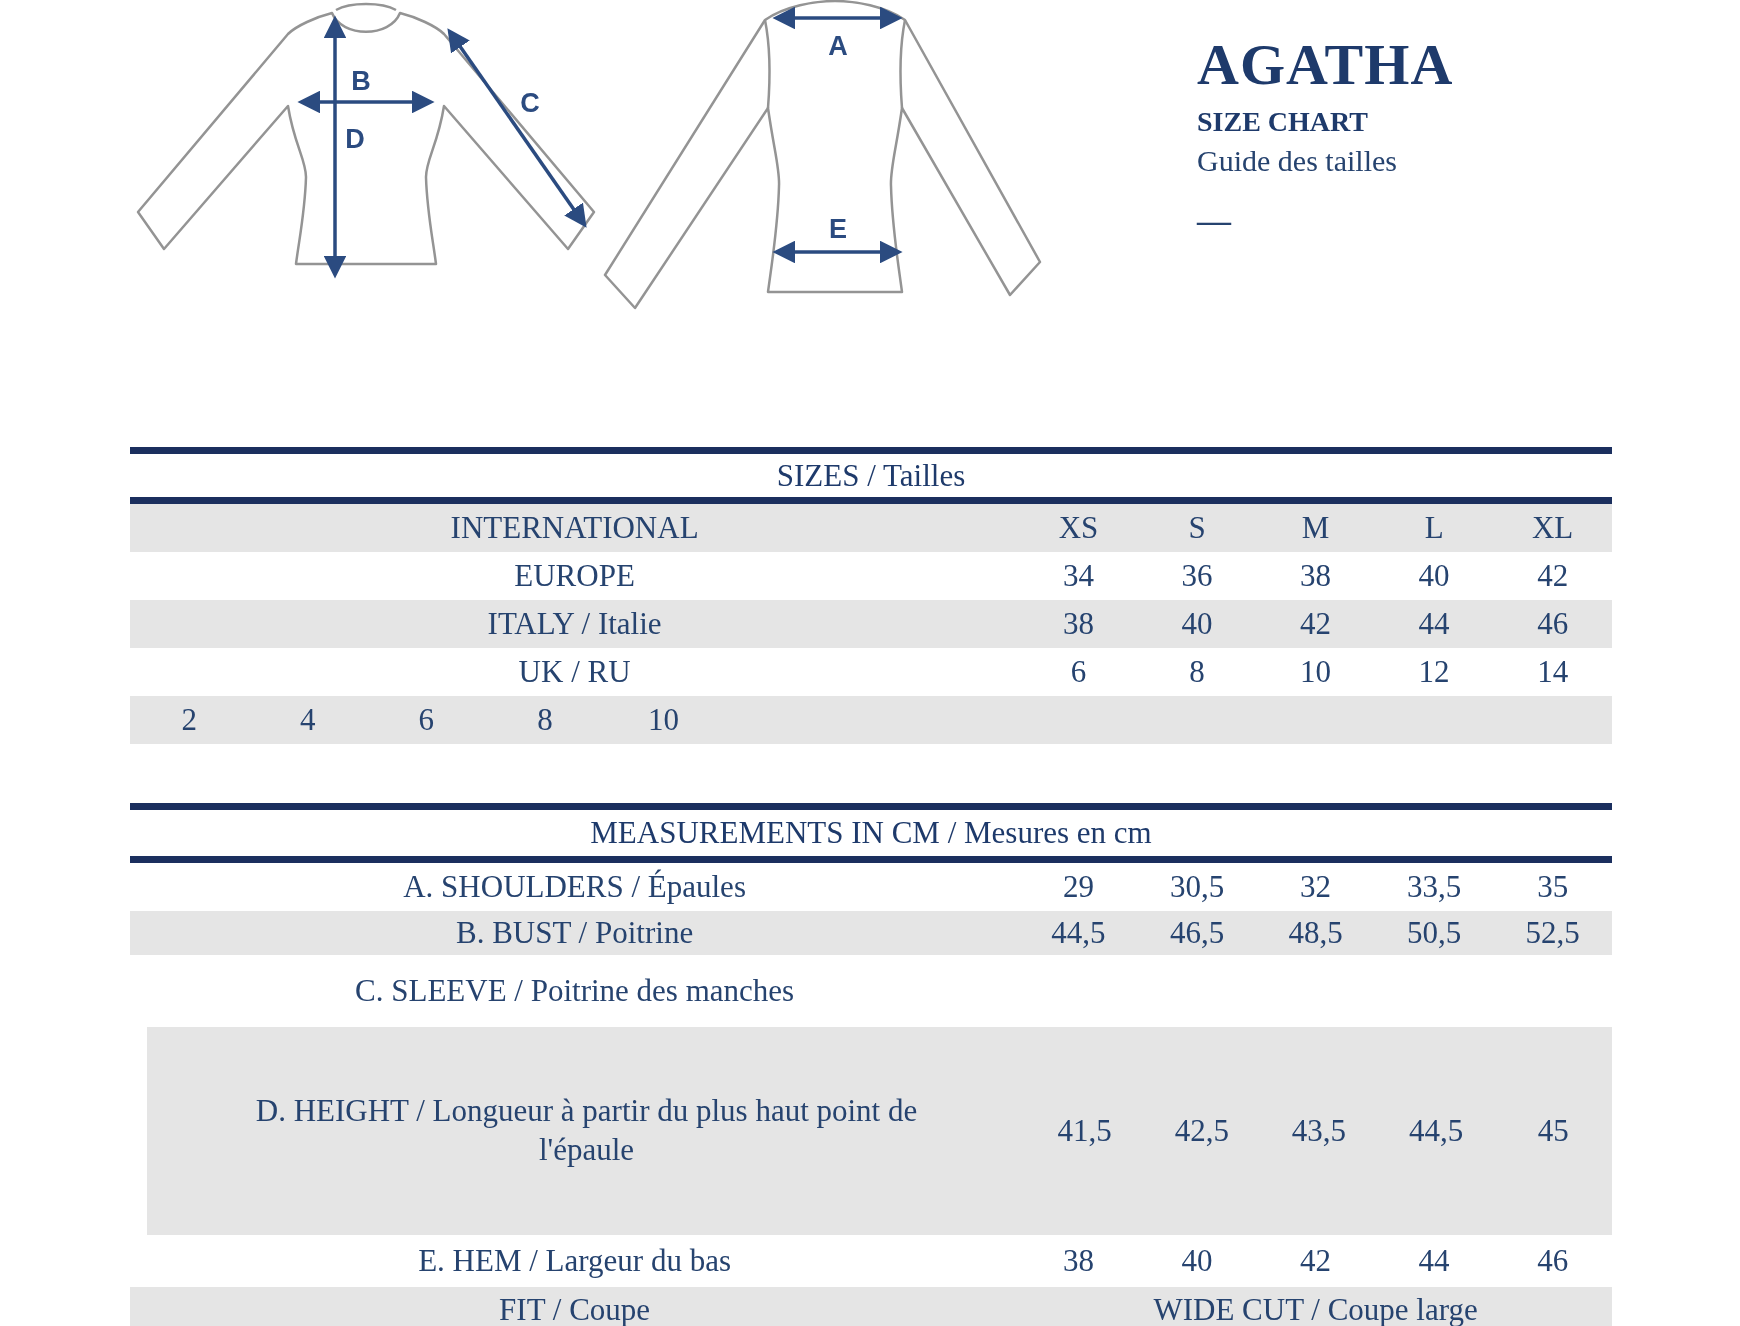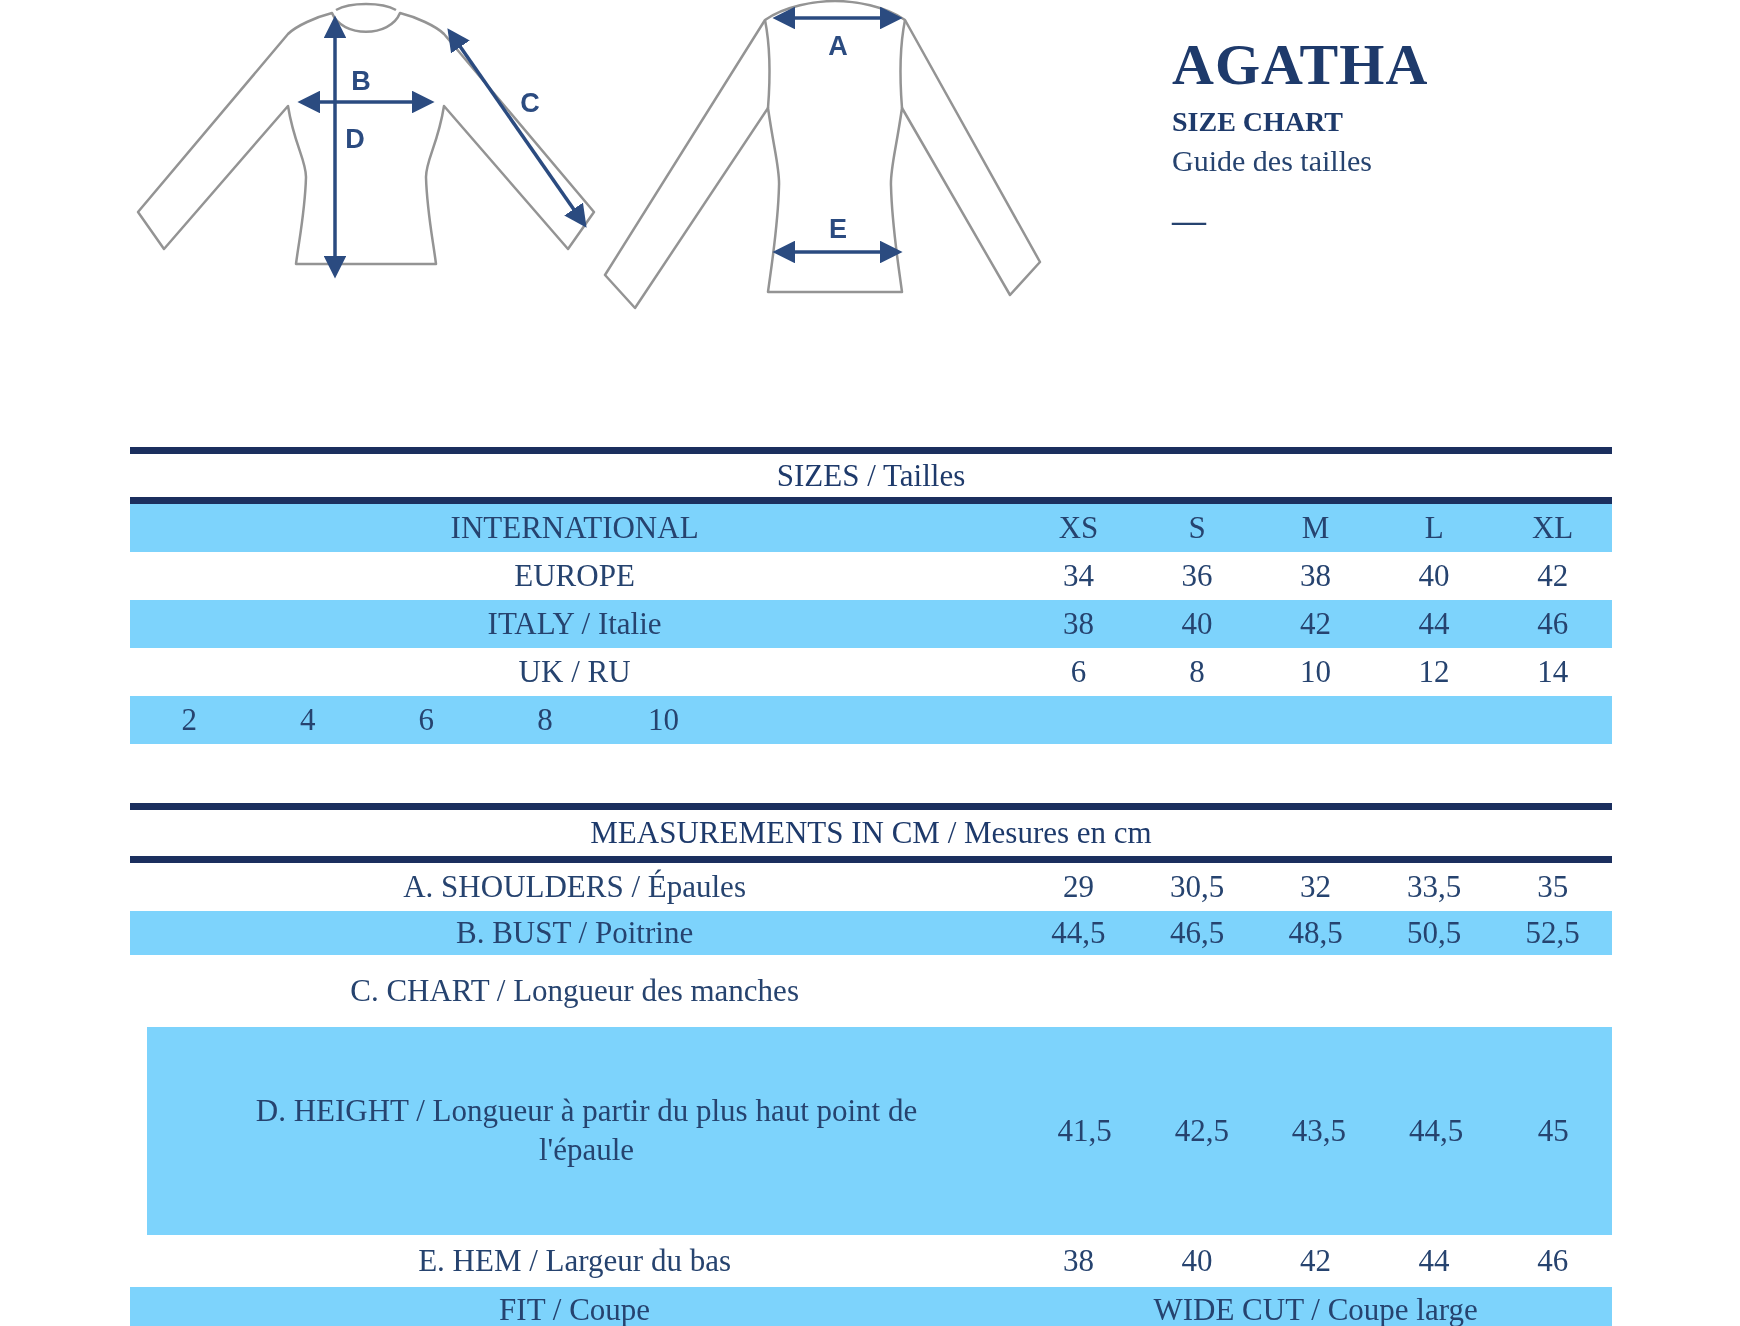--- a/index.html
+++ b/index.html
@@ -3,21 +3,21 @@
 <meta charset="utf-8">
 <style>
   * { margin:0; padding:0; box-sizing:border-box; }
   html,body { background:#ffffff; }
   .page {
     position:relative; width:1740px; height:1326px; background:#fff;
     font-family:"Liberation Serif", serif; color:#26436F; overflow:hidden;
   }
 
   
-  .title-block { position:absolute; left:1172px; top:34px; }
+  .title-block { position:absolute; left:1197px; top:34px; }
   .brand { font-size:58px; line-height:62px; font-weight:bold; color:#1E3A6B; letter-spacing:1px; }
   .sc-head { font-size:28px; line-height:34px; font-weight:bold; color:#1E3A6B; margin-top:9px; }
   .sc-sub { font-size:30px; line-height:34px; color:#26436F; margin-top:5px; }
   .dash { font-size:34px; line-height:34px; color:#26436F; margin-top:26px; font-weight:bold; }
 
   
   .svg-front { position:absolute; left:118px; top:2px; }
   .svg-back  { position:absolute; left:535px; top:0px; }
   .garment { stroke:#949494; stroke-width:2.5; fill:none; stroke-linejoin:round; }
   .m-arrow { stroke:#2B4B80; stroke-width:3.5; fill:none; }
@@ -25,21 +25,21 @@
 
   
   .tbl { position:absolute; left:130px; width:1482px; }
   .tbl-sizes { top:447px; }
   .tbl-meas  { top:803px; }
   .rule { height:7px; background:#1B2F5E; }
   .tbl-title { text-align:center; font-weight:normal; font-size:31px; color:#1E3A6B; }
   .tbl-sizes .tbl-title { height:43px; line-height:43px; }
   .tbl-meas  .tbl-title { height:46px; line-height:46px; }
   .trow { display:flex; align-items:center; font-size:31px; }
-  .trow.shaded { background:#7dd3fc; }
+  .trow.shaded { background:#e5e5e5; }
   .tlabel { width:60%; text-align:center; padding:0 10px; line-height:1.25; }
   .tval { width:8%; text-align:center; }
   .tspan { width:40%; text-align:center; }
   .tbl-sizes .trow { height:48px; }
   .row-a { height:48px; } .row-b { height:44px; } .row-c { height:72px; }
   .row-d { height:208px;margin-left:17px; } .row-e { height:52px; } .row-fit { height:46px; }
   .row-d .tlabel > span { display:block; max-width:760px; margin:0 auto; }
 </style>
 </head>
 <body>
@@ -162,21 +162,21 @@
     </div>
     <div class="trow row-b shaded">
       <div class="tlabel">B. BUST / Poitrine</div>
       <div class="tval">44,5</div>
       <div class="tval">46,5</div>
       <div class="tval">48,5</div>
       <div class="tval">50,5</div>
       <div class="tval">52,5</div>
     </div>
     <div class="trow row-c">
-      <div class="tlabel">C. CHART / Longueur des manches</div>
+      <div class="tlabel">C. SLEEVE / Poitrine des manches</div>
       <div class="tval"></div>
       <div class="tval"></div>
       <div class="tval"></div>
       <div class="tval"></div>
       <div class="tval"></div>
     </div>
     <div class="trow row-d shaded">
       <div class="tlabel">
           <span>D. HEIGHT / Longueur à partir du plus haut point de l'épaule</span>
         </div>

